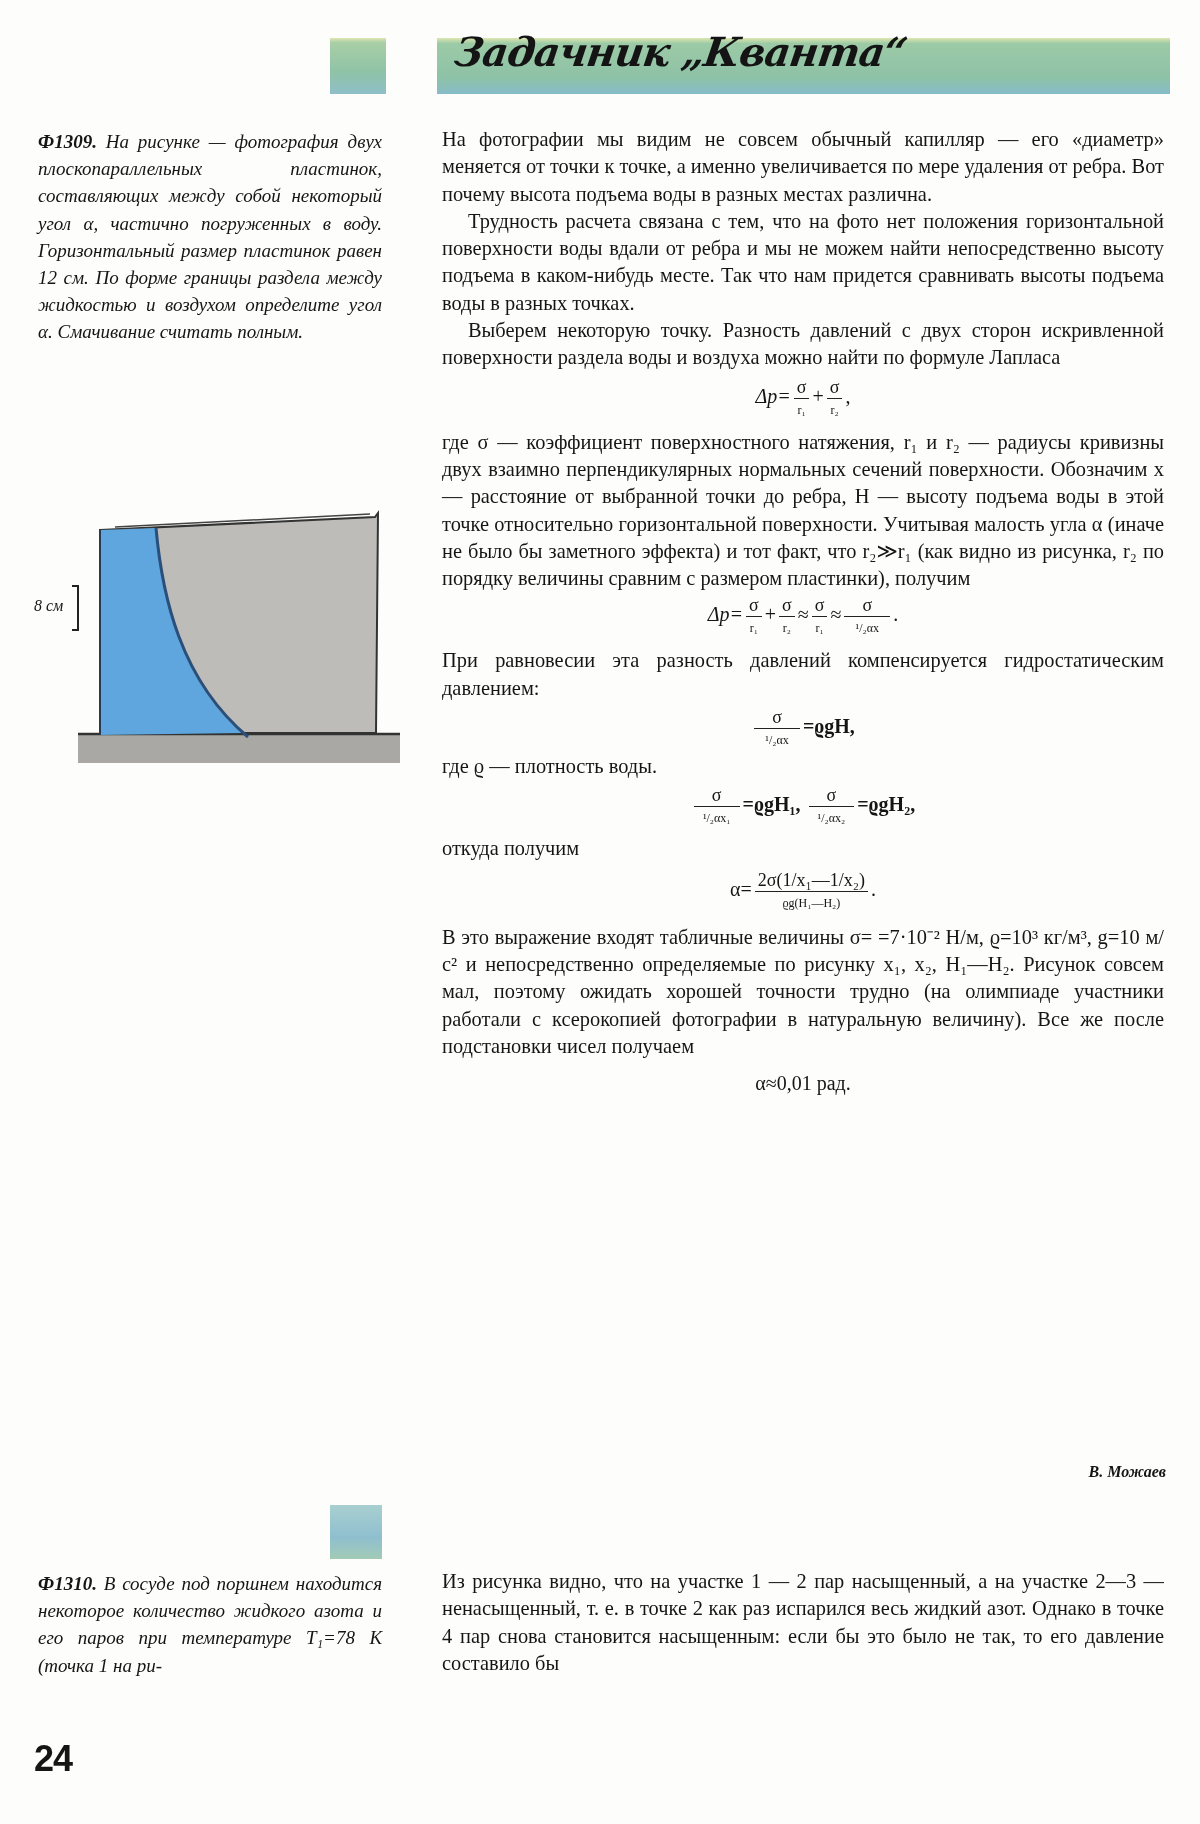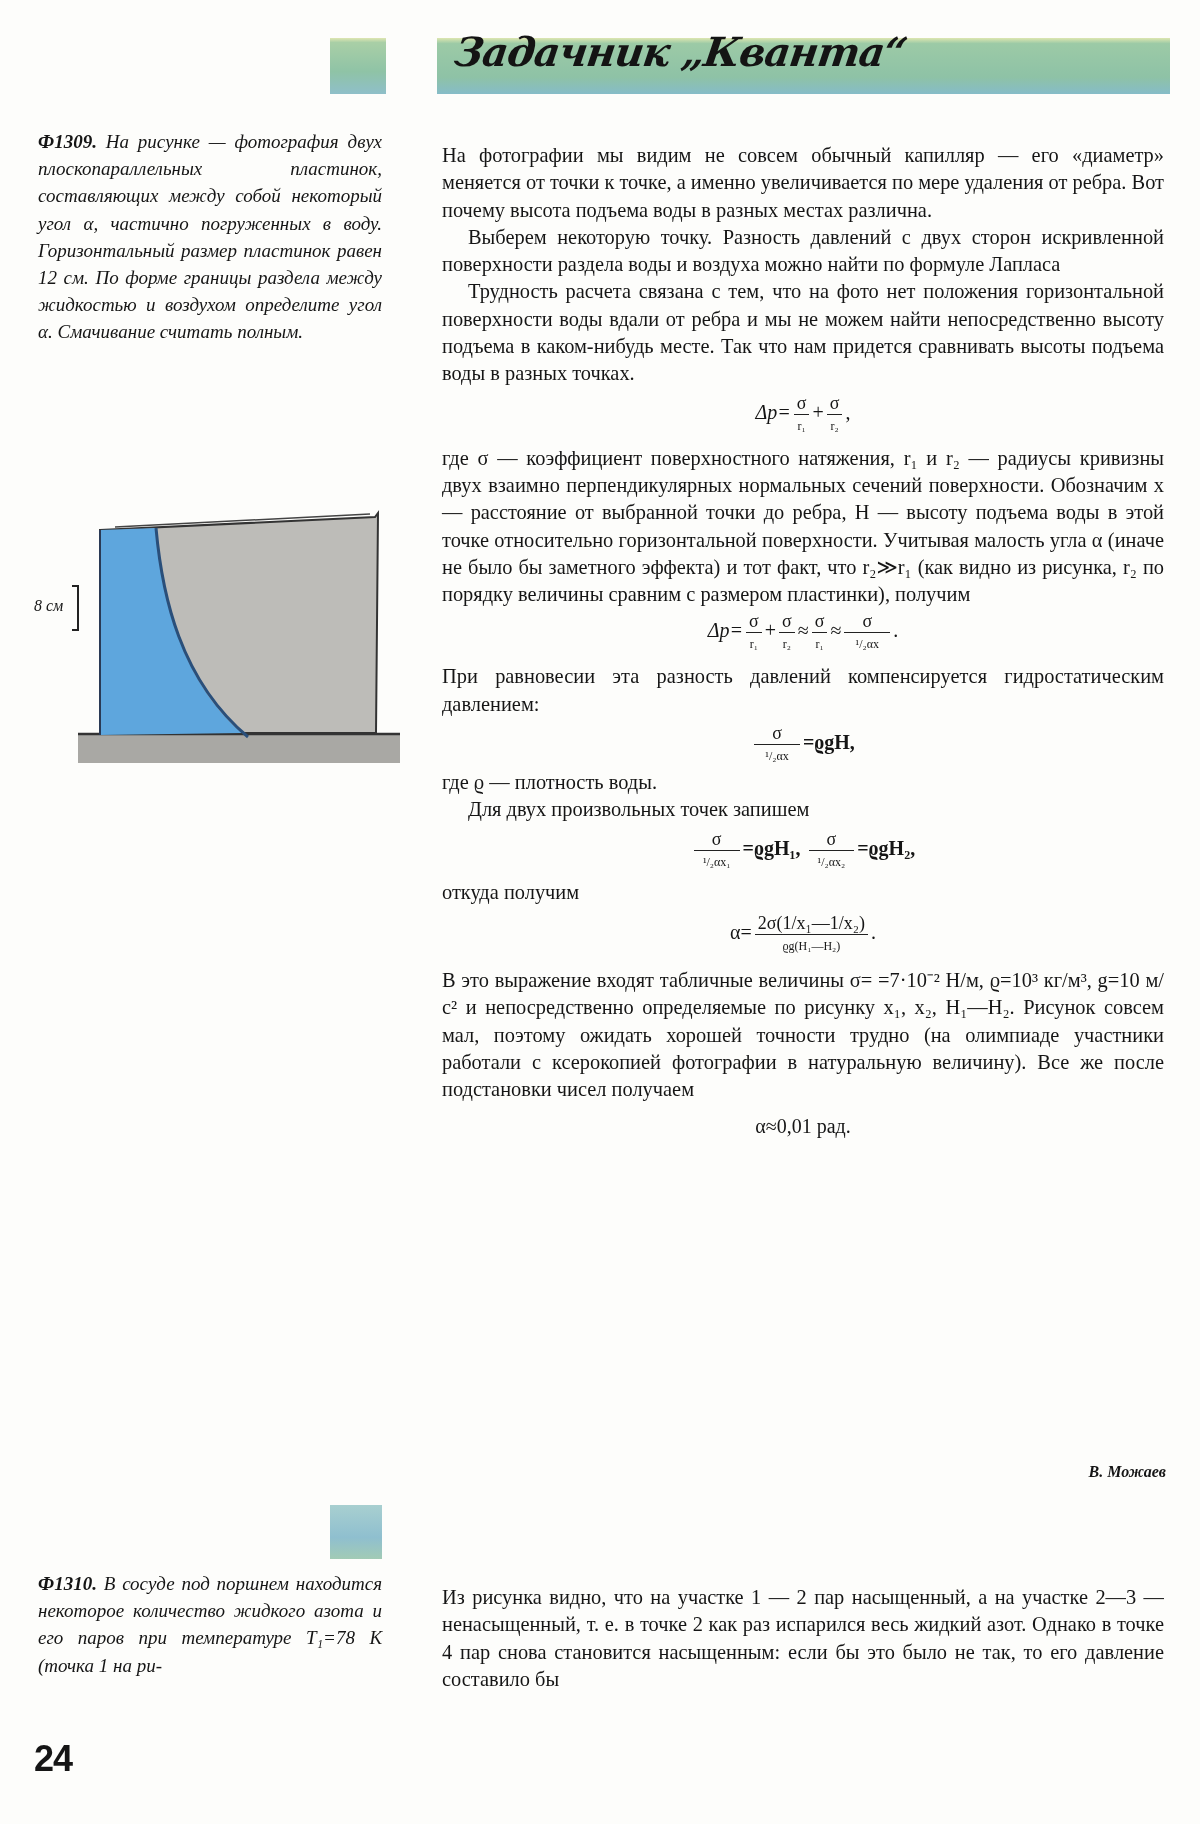--- a/index.html
+++ b/index.html
@@ -15,21 +15,21 @@
     .hdr-band { left:437px; top:38px; width:733px; height:56px;
       background:linear-gradient(180deg,#dde6b0 0,#9ccaa6 10%,#8ec2a6 70%,#86bcc8 100%); }
     .hdr-title { left:455px; top:28px; font-family:"DejaVu Serif", serif; font-style:italic; font-weight:bold;
       font-size:40px; color:#141414; letter-spacing:-1px; transform:skewX(-8deg); white-space:nowrap; }
     
     .problem { left:38px; width:344px; font-style:italic; font-size:19px; line-height:27.2px;
       text-align:justify; text-align-last:left; }
     .problem b { font-style:italic; font-weight:bold; }
     .problem p { margin:0; }
     
-    .sol { left:442px; width:722px; font-size:20.4px; line-height:27.3px; font-family:"Liberation Serif", serif;margin-top:16px; }
+    .sol { left:442px; width:722px; font-size:20.4px; line-height:27.3px; font-family:"Liberation Serif", serif; }
     .sol p { margin:0; text-align:justify; }
     .sol p.ind { text-indent:26px; }
     .sol p.last { text-align-last:left; }
     .formula { text-align:center; font-size:20px; }
     .frac { display:inline-flex; flex-direction:column; align-items:center; vertical-align:middle; margin:0 3px; }
     .frac .n { border-bottom:1.3px solid #222; padding:0 3px; line-height:22px; font-size:18px; }
     .frac .d { line-height:22px; font-size:12px; padding:0 3px; }
     i.m { font-style:italic; }
     .author { right:34px; top:1463px; font-style:italic; font-weight:bold; font-size:16px; }
     .pagenum { left:34px; top:1738px; font-family:"Liberation Sans", sans-serif; font-weight:bold; font-size:36px; letter-spacing:-1px; }
@@ -56,22 +56,22 @@
   <line x1="8" y1="229" x2="330" y2="229" stroke="#333" stroke-width="2.5"></line>
   <polygon points="30,25 305,12 308,8 306,228 30,228" fill="#bdbcb8" stroke="#333" stroke-width="2"></polygon>
   <line x1="45" y1="22" x2="300" y2="9" stroke="#444" stroke-width="1.5"></line>
   <path d="M30,25 L86,23 C92,90 110,175 172,228 L30,230 Z" fill="#5ea6dd"></path>
   <path d="M86,23 C92,90 110,175 178,232" fill="none" stroke="#2a4f7a" stroke-width="3"></path>
   <line x1="30" y1="25" x2="30" y2="230" stroke="#2a3a55" stroke-width="2"></line>
 </svg>
 
 <div class="abs sol" style="top:126px;">
   <p class="last">На фотографии мы видим не совсем обычный капилляр — его «диаметр» меняется от точки к точке, а именно увеличивается по мере удаления от ребра. Вот почему высота подъема воды в разных местах различна.</p>
+  <p class="ind last">Трудность расчета связана с тем, что на фото нет положения горизонтальной поверхности воды вдали от ребра и мы не можем найти непосредственно высоту подъема в каком-нибудь месте. Так что нам придется сравнивать высоты подъема воды в разных точках.</p>
   <p class="ind last">Выберем некоторую точку. Разность давлений с двух сторон искривленной поверхности раздела воды и воздуха можно найти по формуле Лапласа</p>
-  <p class="ind last">Трудность расчета связана с тем, что на фото нет положения горизонтальной поверхности воды вдали от ребра и мы не можем найти непосредственно высоту подъема в каком-нибудь месте. Так что нам придется сравнивать высоты подъема воды в разных точках.</p>
   <div class="formula" style="margin:4px 0 8px;">
     <i class="m">Δp=</i><span class="frac">
         <span class="n">σ</span>
         <span class="d m">r₁</span>
       </span><span>+</span><span class="frac">
         <span class="n">σ</span>
         <span class="d m">r₂</span>
       </span><span>,</span>
   </div>
   <p class="last">где σ — коэффициент поверхностного натяжения, r₁ и r₂ — радиусы кривизны двух взаимно перпендикулярных нормальных сечений поверхности. Обозначим x — расстояние от выбранной точки до ребра, H — высоту подъема воды в этой точке относительно горизонтальной поверхности. Учитывая малость угла α (иначе не было бы заметного эффекта) и тот факт, что r₂≫r₁ (как видно из рисунка, r₂ по порядку величины сравним с размером пластинки), получим</p>
@@ -91,21 +91,20 @@
       </span><span>.</span>
   </div>
   <p class="last">При равновесии эта разность давлений компенсируется гидростатическим давлением:</p>
   <div class="formula" style="margin:4px 0 2px;">
     <span class="frac">
         <span class="n" style="padding:0 18px;">σ</span>
         <span class="d">¹/₂αx</span>
       </span><b>=ϱgH,</b>
   </div>
   <p class="last">где ϱ — плотность воды.</p>
-  <p class="ind last">Для двух произвольных точек запишем</p>
   <div class="formula" style="margin:4px 0 6px;">
     <span class="frac">
         <span class="n" style="padding:0 18px;">σ</span>
         <span class="d">¹/₂αx₁</span>
       </span><b>=ϱgH₁,</b>&nbsp;<span class="frac">
         <span class="n" style="padding:0 18px;">σ</span>
         <span class="d">¹/₂αx₂</span>
       </span><b>=ϱgH₂,</b>
   </div>
   <p class="last">откуда получим</p>

